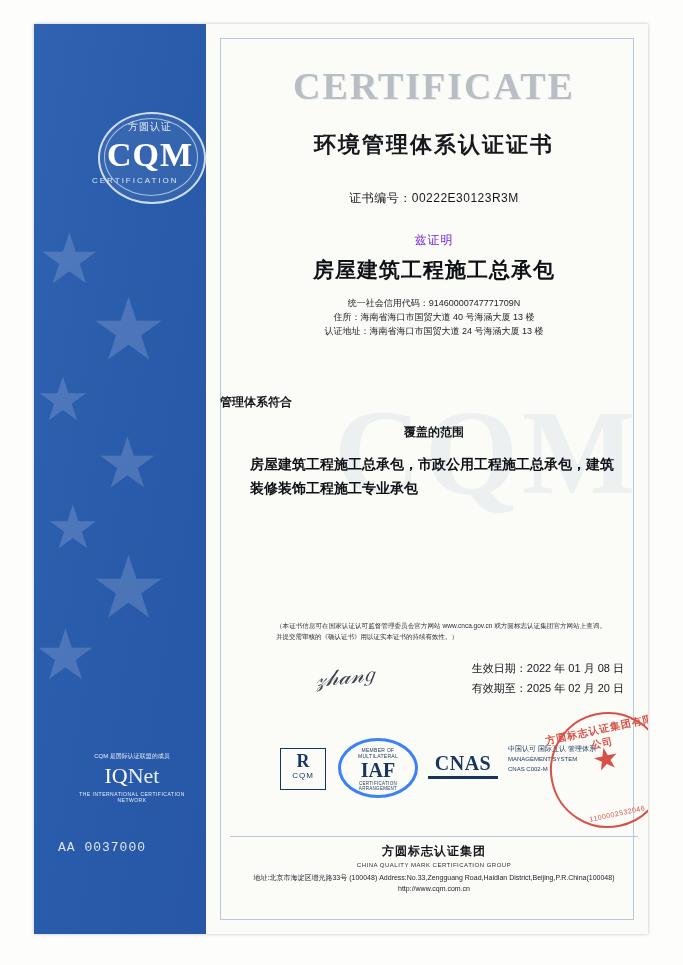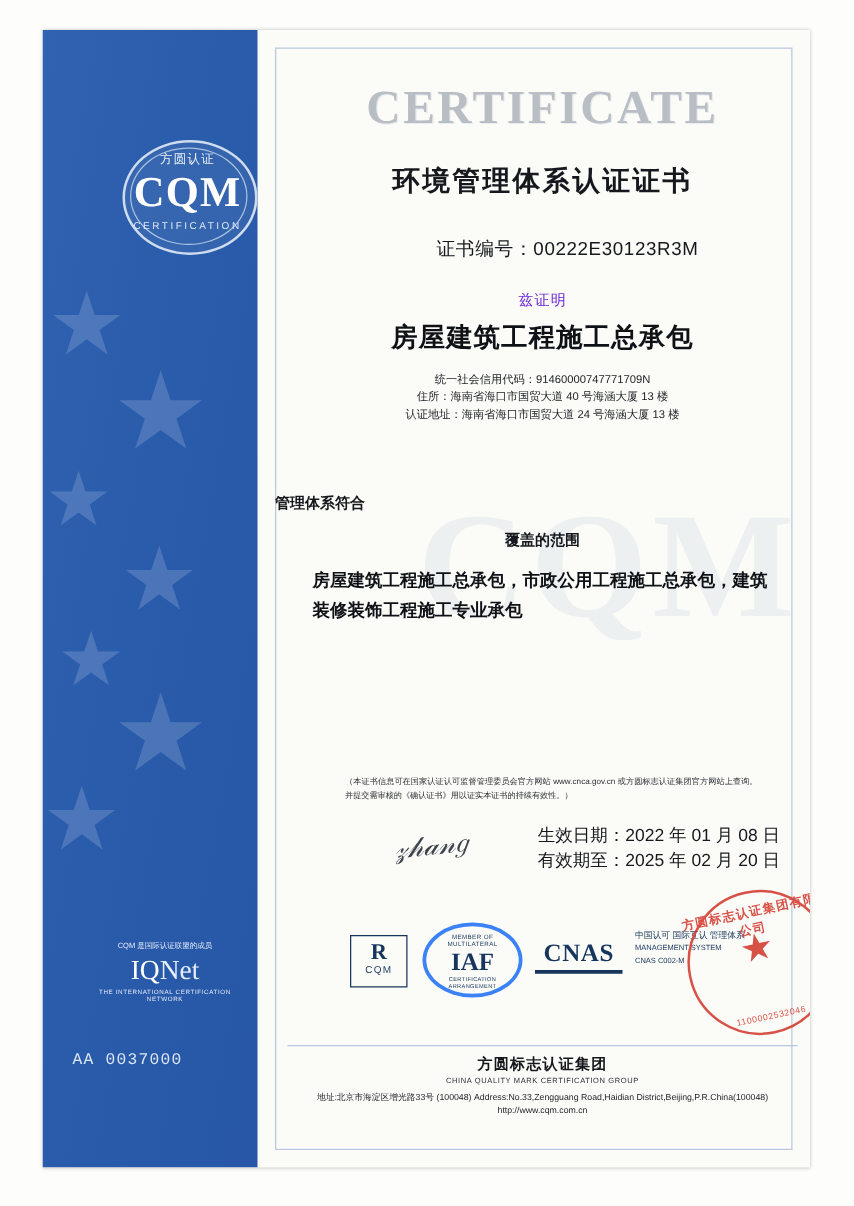--- a/index.html
+++ b/index.html
@@ -105,21 +105,21 @@
     font-size: 34px;
     font-weight: bold;
     color: #ffffff;
     font-family: "Liberation Serif", serif;
     letter-spacing: 1px;
     text-shadow: 1px 1px 0 #1d4party;
   }
   .cqm-logo .sub {
     position: absolute;
     top: 66px; left: 0; width: 116px;
-    text-align: center;
+    text-align: left;
     font-size: 8px;
     color: #dce8f5;
     letter-spacing: 2px;
   }
   
   .serial {
     position: absolute;
     left: 24px;
     top: 816px;
     font-size: 13px;
@@ -173,24 +173,23 @@
     font-size: 22px;
     font-weight: bold;
     color: #15181c;
     letter-spacing: 2px;
   }
   .cert-no {
     position: absolute;
     top: 166px;
     left: 0; width: 428px;
     text-align: center;
-    font-size: 15px;
+    font-size: 12px;
     color: #15181c;
     letter-spacing: 0.5px;
-    padding-left: 20px;
   }
   .hereby {
     position: absolute;
     top: 208px;
     left: 0; width: 428px;
     text-align: center;
     font-size: 12px;
     color: #6d28d9;
     letter-spacing: 1px;
   }
@@ -262,21 +261,21 @@
     color: #2a2d33;
     line-height: 11px;
     text-align: justify;
   }
   .dates {
     position: absolute;
     top: 634px;
     right: 24px;
     width: 210px;
     text-align: right;
-    font-size: 14px;
+    font-size: 11px;
     color: #15181c;
     line-height: 20px;
   }
   .signature {
     position: absolute;
     top: 636px;
     left: 96px;
     width: 130px;
     height: 40px;
     color: #1c2330;

